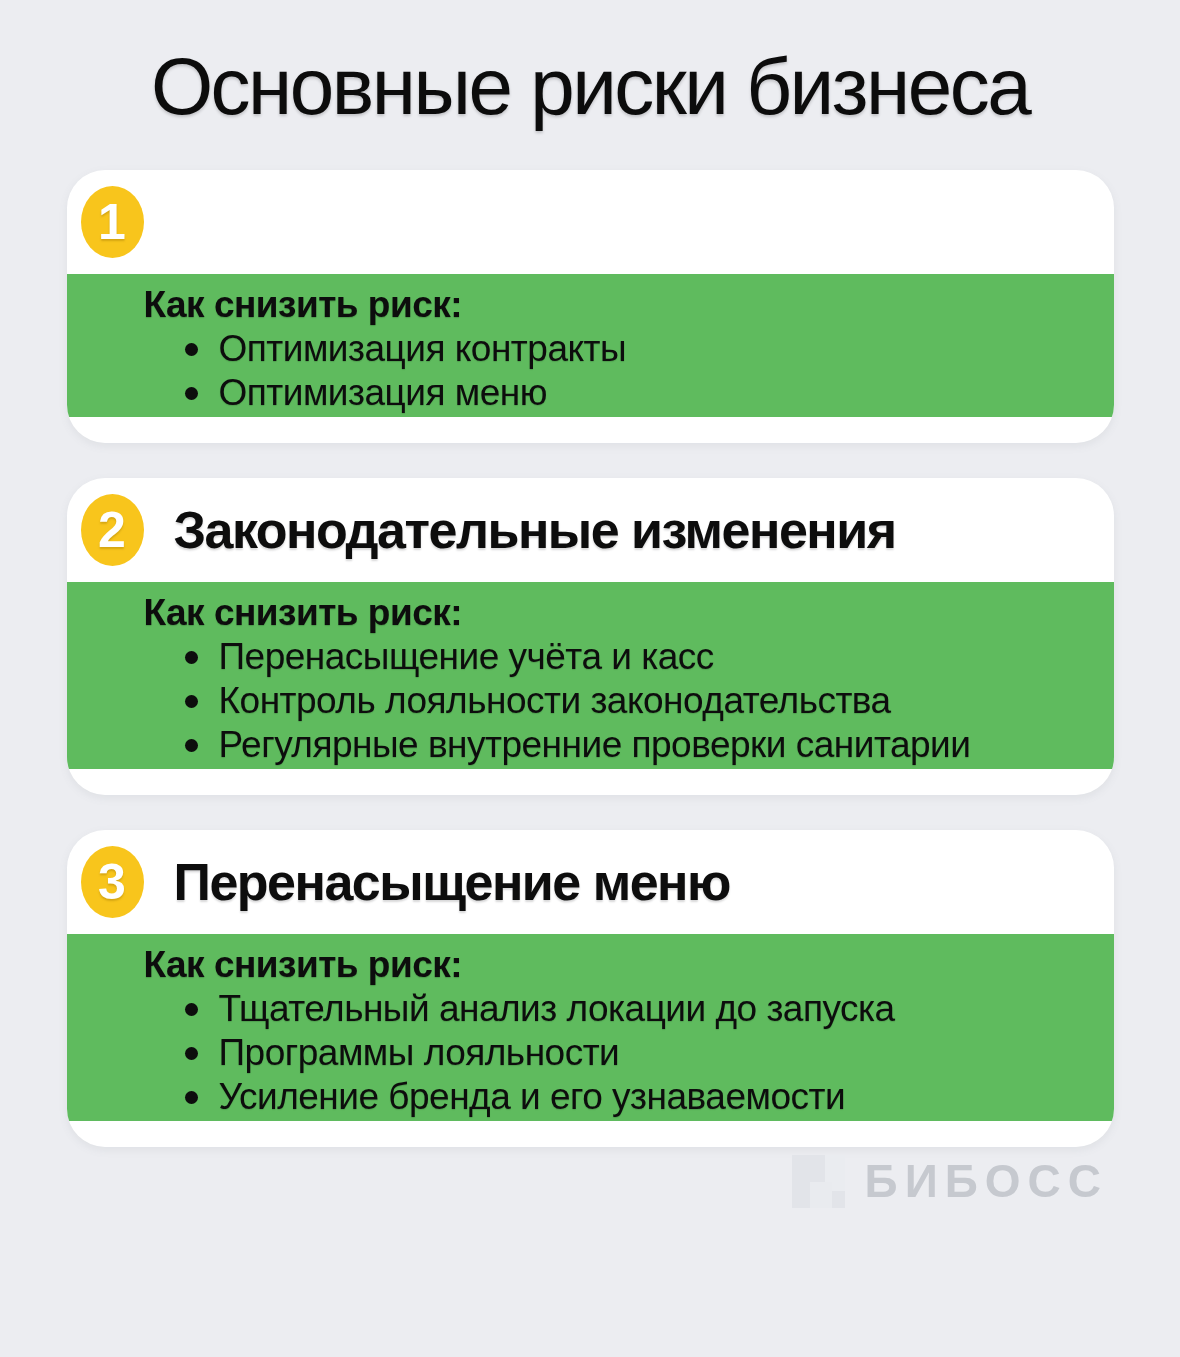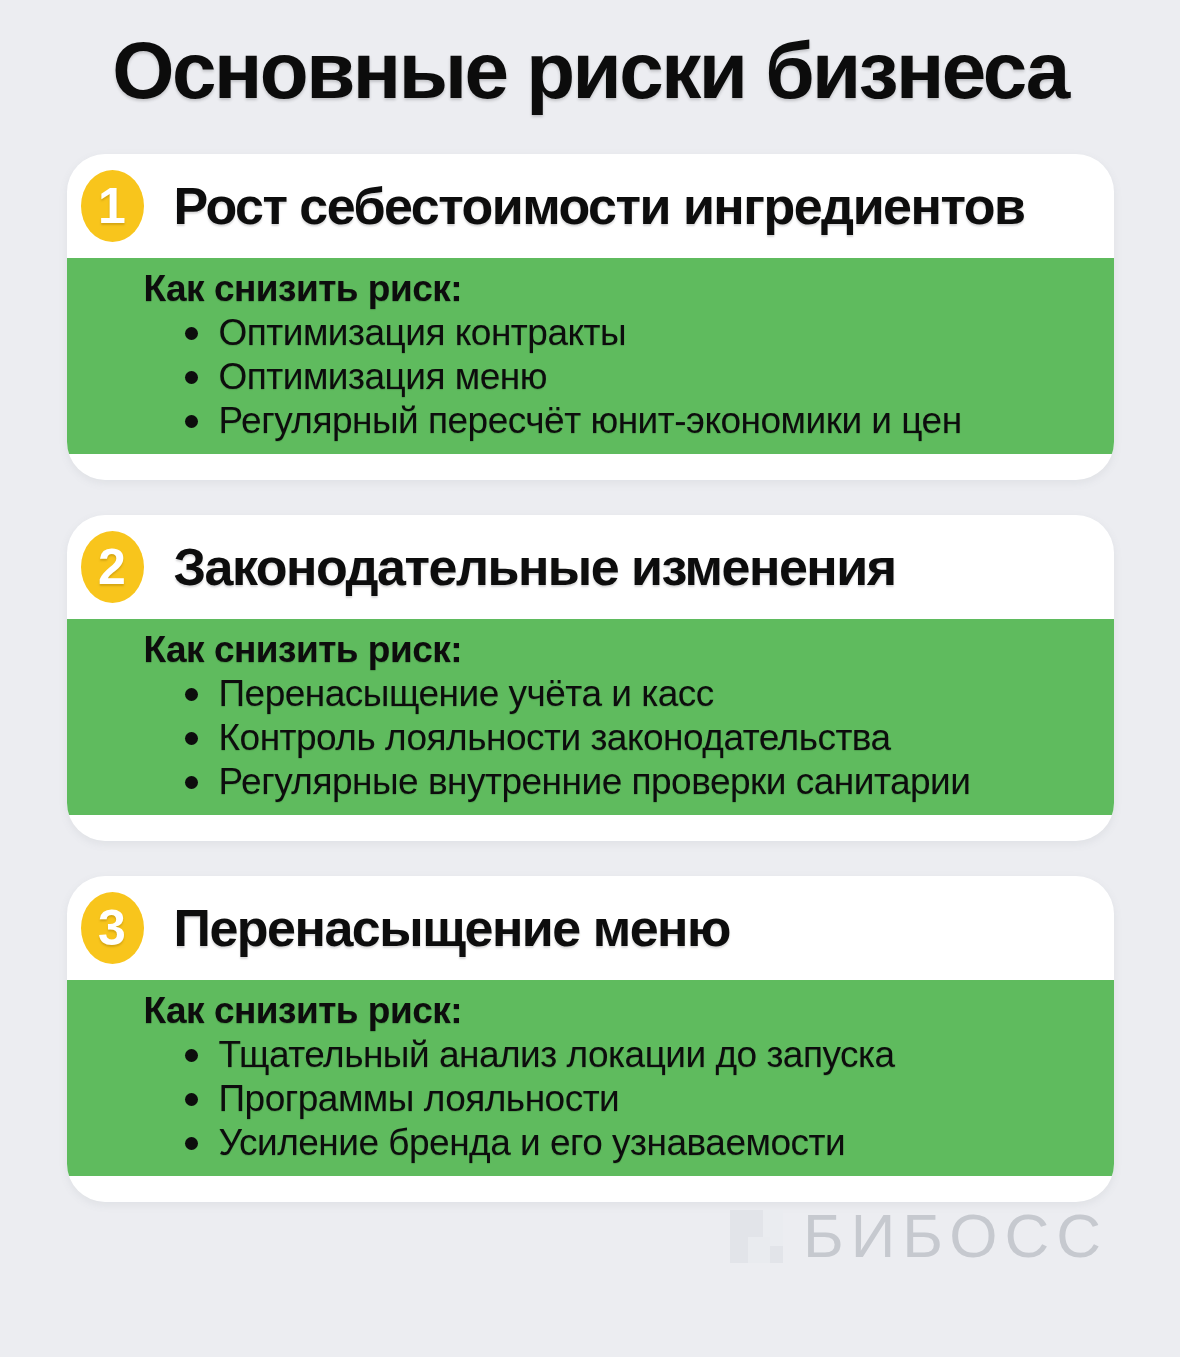--- a/index.html
+++ b/index.html
@@ -9,26 +9,26 @@
     background: #ECEDF1;
     overflow: hidden;
     font-family: "Liberation Sans", "DejaVu Sans", sans-serif;
     font-stretch: condensed;
     color: #0d0d0d;
   }
   .poster { width: 1180px; height: 1357px; position: relative; }
 
   
   .main-title {
-    padding-top: 24px;
+    padding-top: 40px;
     margin: 0 0 36px 0;
     text-align: center;
     font-size: 80px;
     line-height: 1.17;
-    font-weight: 700;
+    font-weight: 400;
     letter-spacing: -2.5px;
     color: #0c0c0c;
     text-shadow: 0 2px 3px rgba(40,40,45,0.22);
   }
   .main-title .line { display: block; }
 
   
   .card {
     width: 1047px;
     margin: 0 auto;
@@ -67,21 +67,21 @@
     font-size: 52px;
     font-weight: 800;
     letter-spacing: -1.5px;
     white-space: nowrap;
     color: #0d0d0d;
     text-shadow: 0 2px 2px rgba(40,40,45,0.18);
   }
 
   .green-panel {
     background: #5FBB5E;
-    padding: 9px 20px 11px 0;
+    padding: 9px 20px 2px 0;
   }
   .mitigation-label {
     padding-left: 77px;
     font-size: 37px;
     font-weight: 700;
     line-height: 44px;
     letter-spacing: -0.5px;
     text-shadow: 0 1px 1px rgba(20,60,20,0.25);
   }
   .mitigation-list {
@@ -128,49 +128,47 @@
     background: #EAECF0;
   }
   .brand-mark::after {
     content: "";
     position: absolute;
     left: 18px; bottom: 0;
     width: 22px; height: 26px;
     background: #E9EBEF;
   }
   .brand-text {
-    font-size: 62px;
-    font-weight: 400;
+    font-size: 46px;
+    font-weight: 700;
     letter-spacing: 7px;
     color: #C6C9CF;
     line-height: 1;
   }
 </style>
 </head>
 <body>
 
 <div class="poster">
 
   <h1 class="main-title">
     <span class="line">Основные риски бизнеса</span>
   </h1>
 
   <section class="card">
     <div class="card-header">
       <div class="badge">
         <span class="badge-number">1</span>
       </div>
-      <h2 class="card-title">Рост себестоимости ингредиентов</h2>
     </div>
     <div class="green-panel">
       <div class="mitigation-label">Как снизить риск:</div>
       <ul class="mitigation-list">
         <li>Оптимизация контракты</li>
         <li>Оптимизация меню</li>
-        <li>Регулярный пересчёт юнит-экономики и цен</li>
       </ul>
     </div>
   </section>
 
   <section class="card">
     <div class="card-header">
       <div class="badge">
         <span class="badge-number">2</span>
       </div>
       <h2 class="card-title">Законодательные изменения</h2>

